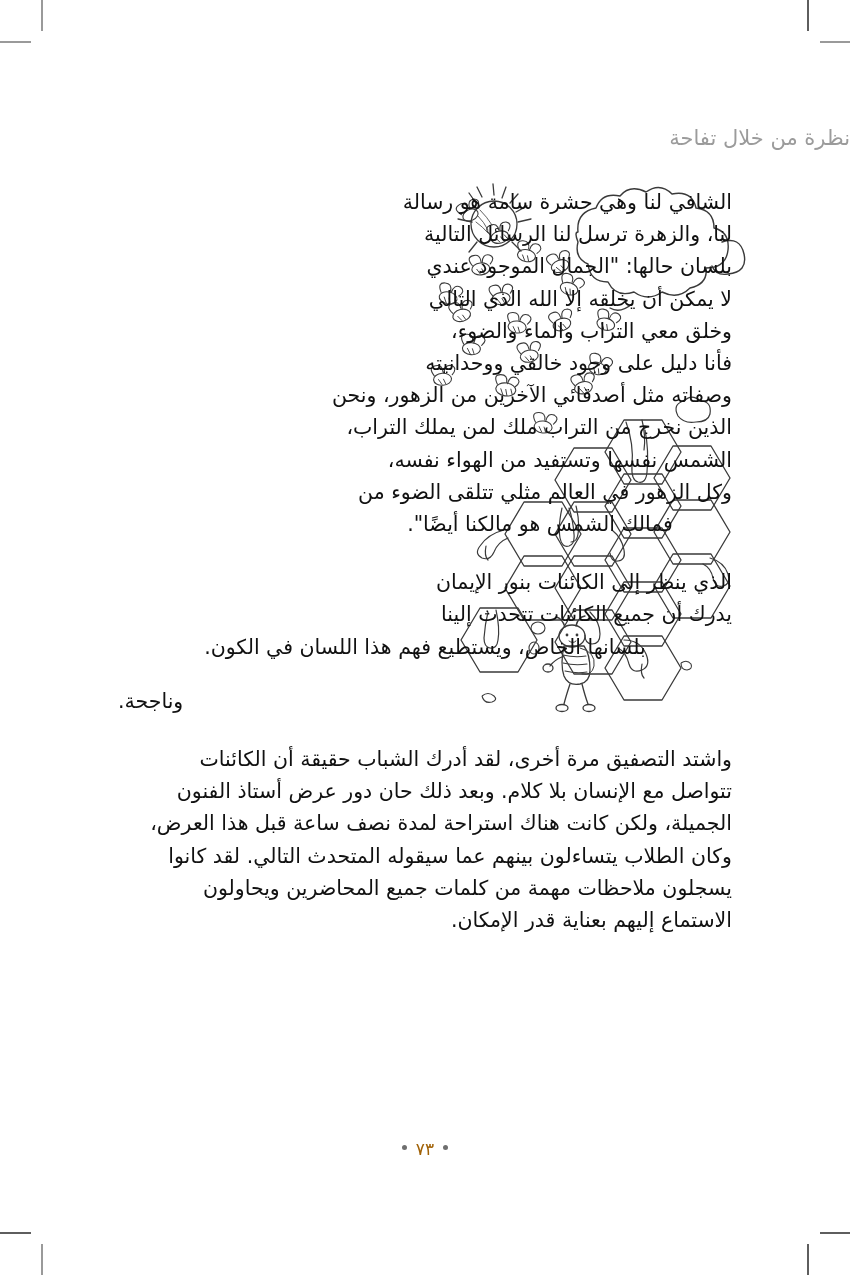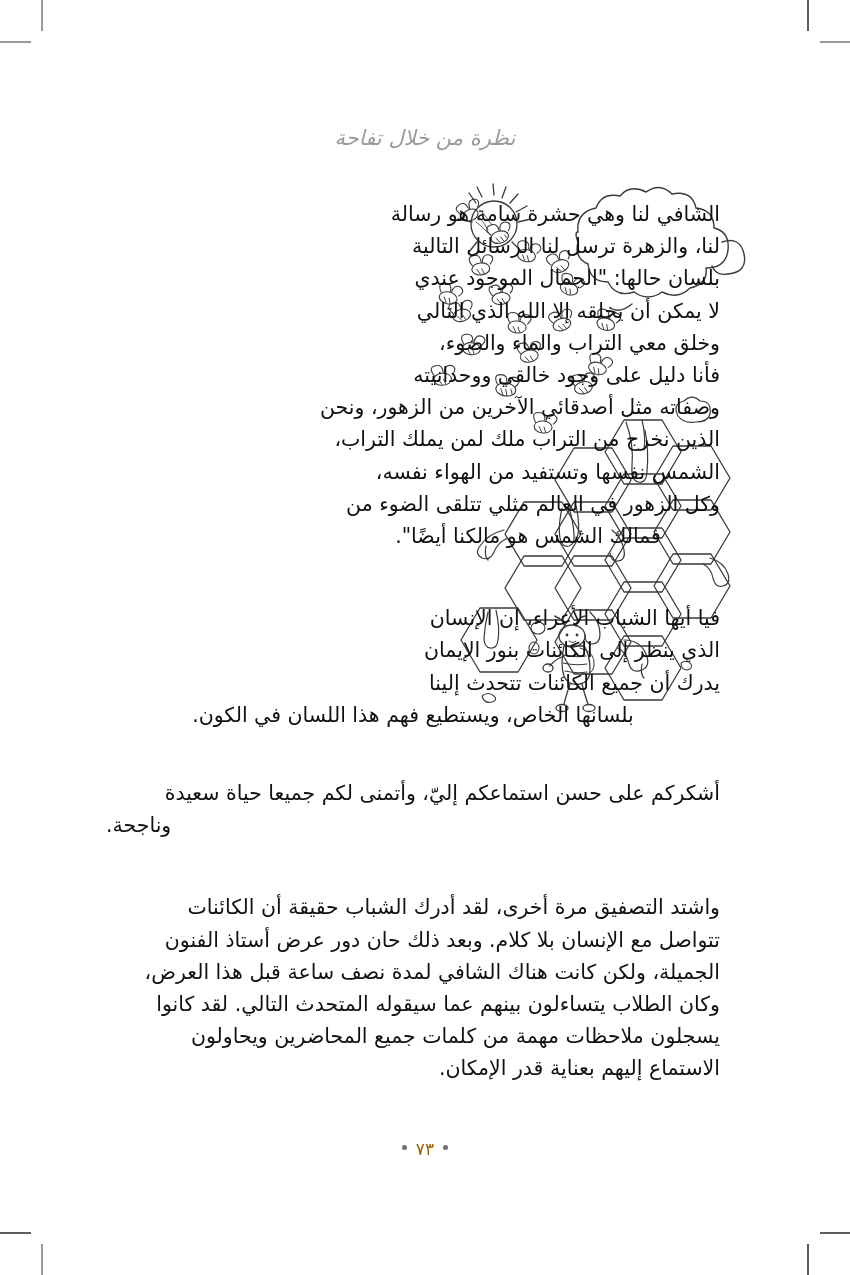--- a/index.html
+++ b/index.html
@@ -33,43 +33,41 @@
   .crop-bl-v { left: 41px;  top: 1244px; height: 31px; }
   .crop-br-h { left: 820px; top: 1232px; width: 30px;  }
   .crop-br-v { left: 807px; top: 1244px; height: 31px; }
 
   
   .running-header {
     position: absolute;
     top: 126px;
     left: 0;
     width: 850px;
-    text-align: center;
     color: #9b9b9b;
     font-size: 21px;
     font-family: "DejaVu Sans", "Liberation Sans", sans-serif;
     letter-spacing: 0px;
     direction: rtl;
-    font-style: italic;
   }
 
   
   .text-col {
     position: absolute;
     top: 186px;
     right: 118px;
     width: 614px;
     direction: rtl;
     text-align: justify;
     color: #111111;
     font-size: 20.5px;
     line-height: 32.2px;
     font-family: "DejaVu Sans", "Liberation Sans", sans-serif;
   }
-  .para { margin: 12px; text-align: justify; text-align-last: center; }
+  .para { margin: 0; text-align: justify; text-align-last: center; }
   .gap-md { height: 22px; }
   .gap-lg { height: 26px; }
 
   
   .wrap-narrow { width: 340px; margin-right: 0; }
   .wrap-mid    { width: 384px; margin-right: 0; }
   .wrap-para2  { width: 320px; margin-right: 0; }
   .wrap-full   { width: 614px; }
 
   .line {
@@ -444,61 +442,55 @@
             <span>فمالك الشمس هو مالكنا أيضًا".</span>
           </div>
       </div>
     </div>
 
     <div class="gap-lg"></div>
 
     <div class="para">
       <div class="wrap-para2">
         <div class="line spread">
-            <span>فيا أيها الشباب الأعزاء، إن الإنسان</span>
-          </div>
-        <div class="line spread">
             <span>الذي ينظر إلى الكائنات بنور الإيمان</span>
           </div>
         <div class="line spread">
             <span>يدرك أن جميع الكائنات تتحدث إلينا</span>
           </div>
       </div>
       <div class="wrap-full">
         <div class="line center">
             <span style="letter-spacing:0.6px">بلسانها الخاص، ويستطيع فهم هذا اللسان في الكون.</span>
           </div>
       </div>
     </div>
 
     <div class="gap-md"></div>
 
     <div class="para">
       <div class="wrap-full">
-        <div class="line spread">
-            <span>أشكركم على حسن استماعكم إليّ، وأتمنى لكم جميعا حياة سعيدة</span>
-          </div>
         <div class="line" style="justify-content:flex-end">
             <span>وناجحة.</span>
           </div>
       </div>
     </div>
 
     <div class="gap-lg"></div>
 
     <div class="para">
       <div class="wrap-full">
         <div class="line spread">
             <span>واشتد التصفيق مرة أخرى، لقد أدرك الشباب حقيقة أن الكائنات</span>
           </div>
         <div class="line spread">
             <span>تتواصل مع الإنسان بلا كلام. وبعد ذلك حان دور عرض أستاذ الفنون</span>
           </div>
         <div class="line spread">
-            <span>الجميلة، ولكن كانت هناك الشافي لمدة نصف ساعة قبل هذا العرض،</span>
+            <span>الجميلة، ولكن كانت هناك استراحة لمدة نصف ساعة قبل هذا العرض،</span>
           </div>
         <div class="line spread">
             <span>وكان الطلاب يتساءلون بينهم عما سيقوله المتحدث التالي. لقد كانوا</span>
           </div>
         <div class="line spread">
             <span>يسجلون ملاحظات مهمة من كلمات جميع المحاضرين ويحاولون</span>
           </div>
         <div class="line" style="justify-content:flex-start">
             <span>الاستماع إليهم بعناية قدر الإمكان.</span>
           </div>

